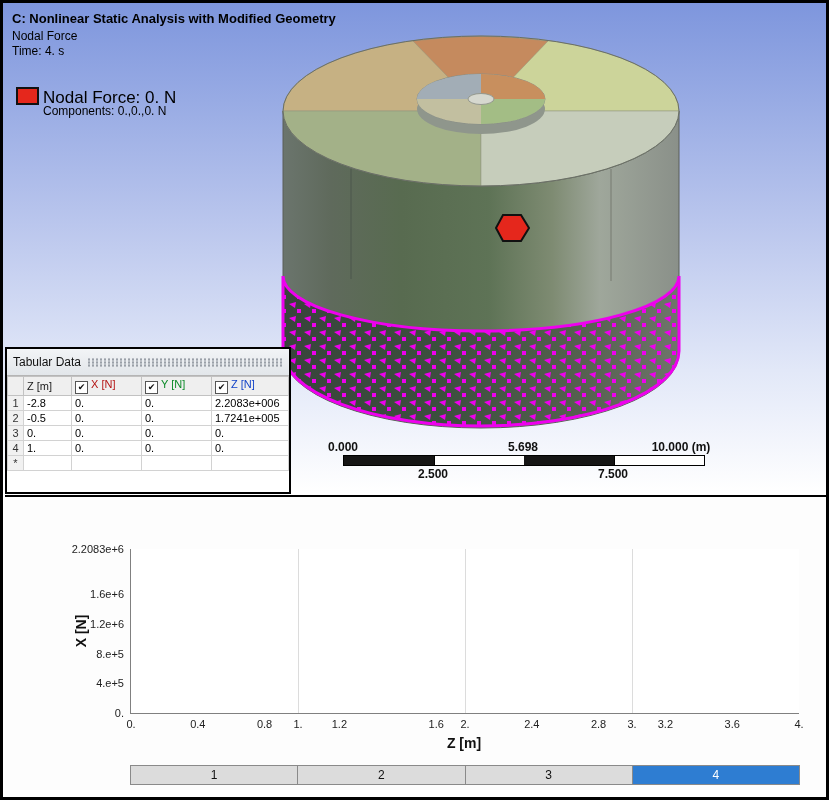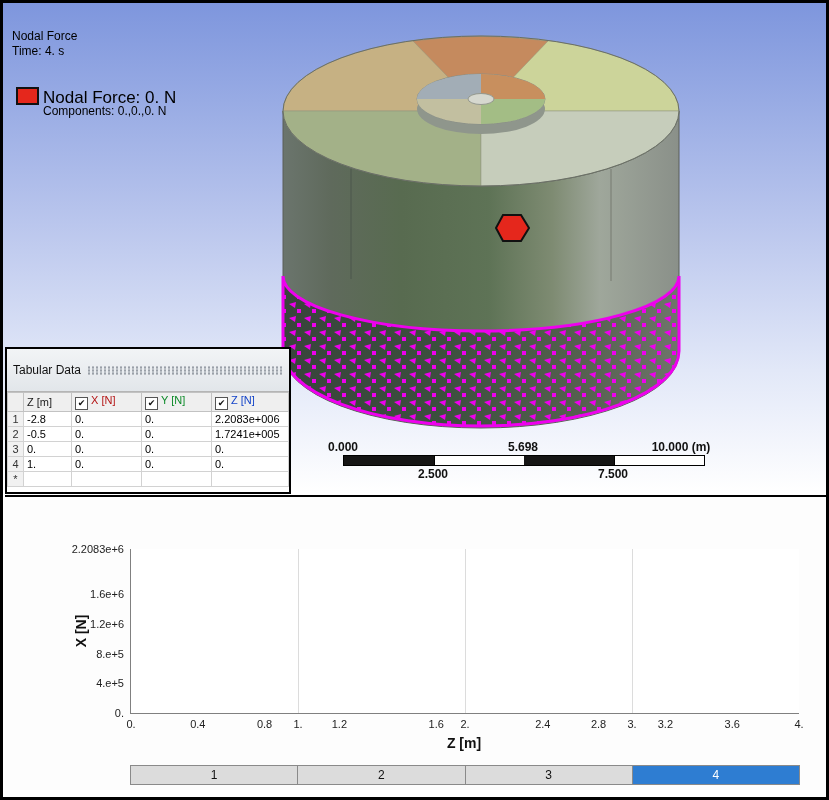--- a/index.html
+++ b/index.html
@@ -20,21 +20,21 @@
   
   .sb-label{position:absolute;font-size:12px;font-weight:bold;color:#111;transform:translateX(-50%);white-space:nowrap;}
   #scalebar{position:absolute;left:340px;top:452px;width:360px;height:9px;display:flex;border:1px solid #000;box-sizing:content-box;}
   .sb-seg{flex:1;}
   .sb-black{background:#151515;}
   .sb-white{background:#fff;border-left:1px solid #000;}
 
   
   #tabular{position:absolute;left:2px;top:344px;width:286px;height:147px;background:#fff;
     border:2px solid #000;box-sizing:border-box;display:flex;flex-direction:column;z-index:5;}
-  .panel-header{height:18px;display:flex;align-items:center;gap:6px;padding:12px 6px;
+  .panel-header{height:18px;display:flex;align-items:center;gap:6px;padding:4px 6px;
     background:linear-gradient(#f2f4f6,#e2e6ea);border-bottom:1px solid #b5b5b5;font-size:12px;color:#111;flex:0 0 auto;}
   .dots{flex:1;height:9px;background-image:radial-gradient(circle,#9aa0a8 1px,transparent 1.3px);background-size:4px 3px;}
   #tab-table-wrap{flex:1;overflow:hidden;}
   #tab-table{border-collapse:collapse;width:100%;font-size:11px;table-layout:fixed;}
   #tab-table th,#tab-table td{border:1px solid #d2d2d2;padding:1px 3px;text-align:left;height:15px;
     box-sizing:border-box;overflow:hidden;white-space:nowrap;font-weight:normal;}
   #tab-table thead th{background:#efefef;border-color:#c2c2c2;}
   .row-num{background:#f1f1f1;text-align:center !important;color:#333;}
   .cb{display:inline-block;width:11px;height:11px;border:1px solid #555;background:#fff;font-size:9px;
     line-height:11px;text-align:center;vertical-align:-2px;margin-right:3px;color:#111;}
@@ -63,20 +63,21 @@
   .pseg:last-child{border-right:none;}
   .pseg.active{color:#fff;}
 </style>
 </head>
 <body>
 
 <div id="root">
 
   <div id="viewport">
 
+    <div class="vp-text" id="vp-title">C: Nonlinear Static Analysis with Modified Geometry</div>
     <div class="vp-text" id="vp-sub">Nodal Force</div>
     <div class="vp-text" id="vp-time">Time: 4. s</div>
 
     <div id="legend-swatch" style="background: rgb(229, 39, 28);"></div>
     <div class="vp-text" id="legend-l1">Nodal Force: 0. N</div>
     <div class="vp-text" id="legend-l2">Components: 0.,0.,0. N</div>
 
     <svg style="position:absolute;left:240px;top:18px;" width="480" height="420" viewBox="0 0 480 420">
       <defs>
         <linearGradient id="bodyGrad" x1="0" y1="0" x2="1" y2="0">
@@ -218,21 +219,21 @@
         <div class="ytick" style="top: 45.6596%;">1.2e+6</div>
         <div class="ytick" style="top: 27.5461%;">1.6e+6</div>
         <div class="ytick" style="top: 0%; margin-left: 30px;">2.2083e+6</div>
         <div class="xtick" style="left: 0%;">0.</div>
         <div class="xtick" style="left: 10%;">0.4</div>
         <div class="xtick" style="left: 20%;">0.8</div>
         <div class="xtick" style="left: 25%;">1.</div>
         <div class="xtick" style="left: 30%; margin-left: 8px;">1.2</div>
         <div class="xtick" style="left: 40%; margin-left: 38px;">1.6</div>
         <div class="xtick" style="left: 50%;">2.</div>
-        <div class="xtick" style="left: 60%; margin-left: 11px;">2.4</div>
+        <div class="xtick" style="left: 60%;">2.4</div>
         <div class="xtick" style="left: 70%;">2.8</div>
         <div class="xtick" style="left: 75%;">3.</div>
         <div class="xtick" style="left: 80%;">3.2</div>
         <div class="xtick" style="left: 90%;">3.6</div>
         <div class="xtick" style="left: 100%;">4.</div>
       </div>
     <div id="xlabel">Z [m]</div>
 
     <div id="pager">
         <div class="pseg">1</div>

